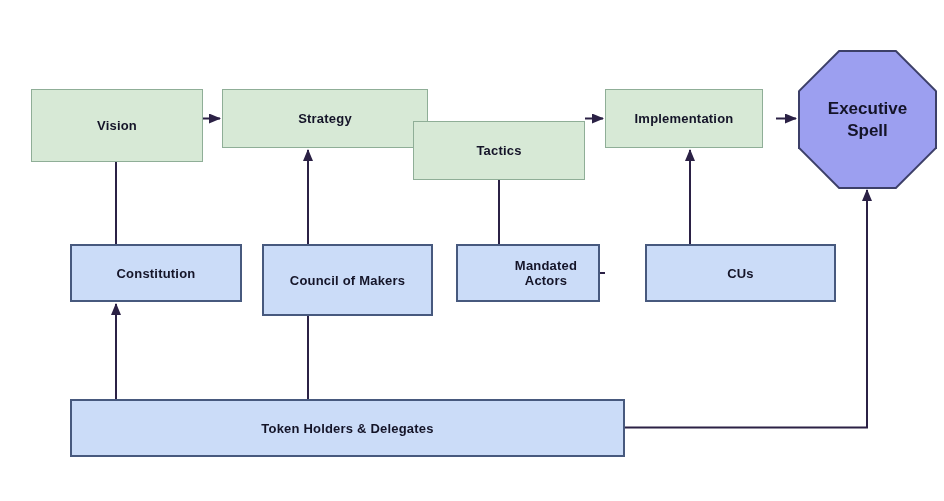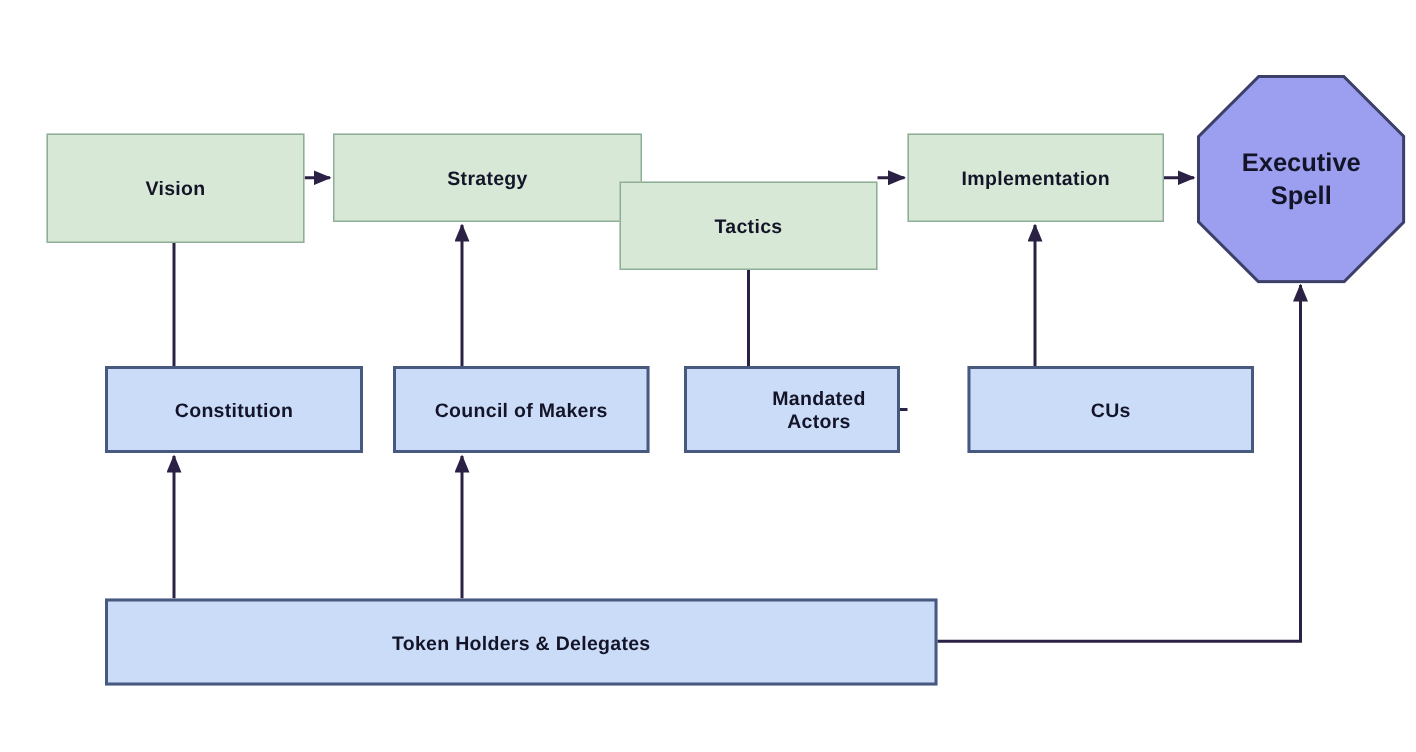--- a/index.html
+++ b/index.html
@@ -112,34 +112,34 @@
 
   <div class="node stage" style="left:31px; top:89px; width:172px; height:73px;">
     <span>Vision</span>
   </div>
   <div class="node stage" style="left:222px; top:89px; width:206px; height:59px;">
     <span>Strategy</span>
   </div>
   <div class="node stage" style="left:413px; top:89px; width:172px; height:59px;margin-top:32px;">
     <span>Tactics</span>
   </div>
-  <div class="node stage" style="left:605px; top:89px; width:171px; height:59px;">
+  <div class="node stage" style="left:605px; top:89px; width:158px; height:59px;">
     <span>Implementation</span>
   </div>
 
   <div class="octagon-outer">
     <div class="octagon-inner">
       <div class="octagon-label">Executive Spell</div>
     </div>
   </div>
 
   <div class="node org" style="left:30px; top:244px; width:172px; height:58px;">
     <span>Constitution</span>
   </div>
-  <div class="node org" style="left:222px; top:244px; width:171px; height:58px;">
+  <div class="node org" style="left:222px; top:244px; width:171px; height:72px;">
     <span>Council of Makers</span>
   </div>
   <div class="node org" style="left:416px; top:244px; width:144px; height:58px;padding-left:36px;">
     <span>Mandated Actors</span>
   </div>
   <div class="node org" style="left:605px; top:244px; width:191px; height:58px;">
     <span>CUs</span>
   </div>
 
   <div class="node org" style="left:30px; top:399px; width:555px; height:58px;justify-content:center;">

